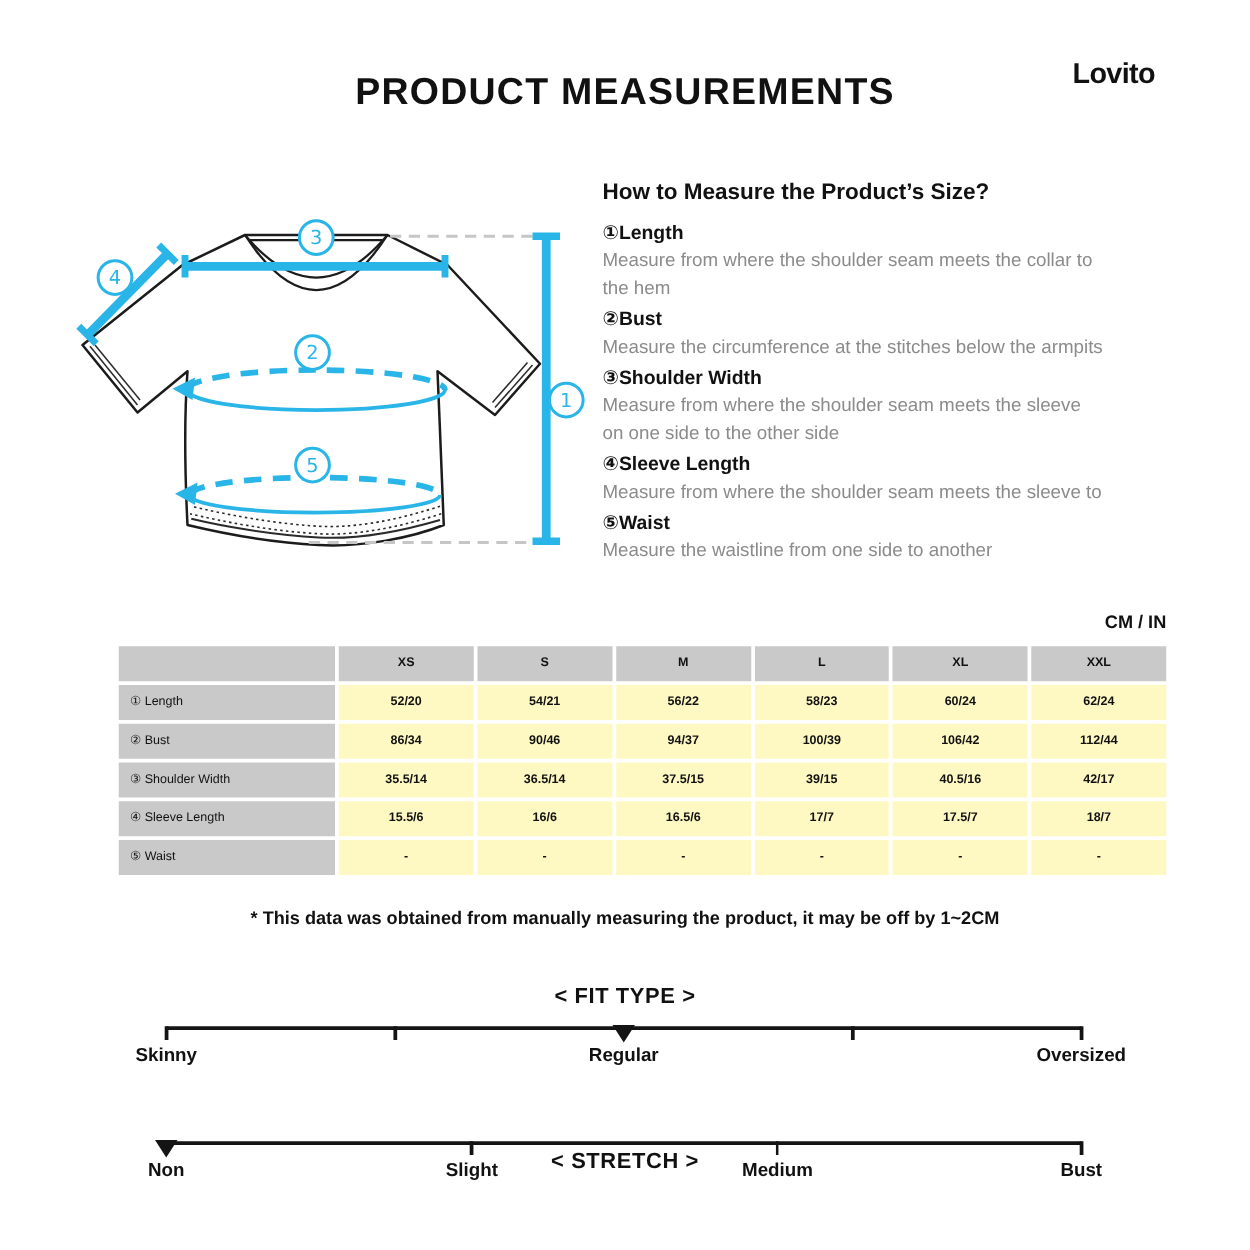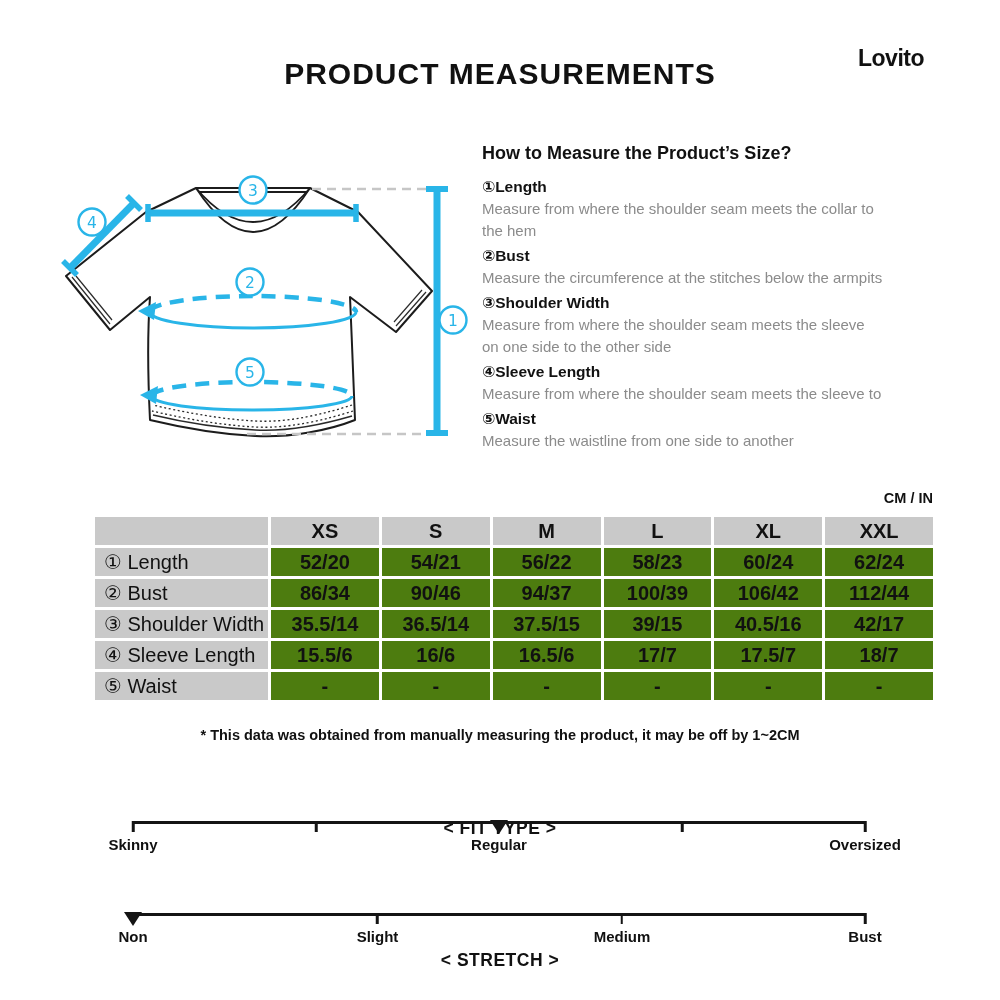--- a/index.html
+++ b/index.html
@@ -14,31 +14,31 @@
 
   .howto{position:absolute;left:482px;top:131px;width:458px;}
   .howto h2{margin:12px 0 11px 0;font-size:18px;font-weight:700;}
   .ht-item{margin:0 0 2px 0;}
   .ht-label{font-size:15.5px;font-weight:700;line-height:23px;}
   .ht-line{font-size:15px;line-height:22px;color:#8b8b8b;}
 
   .unit-label{position:absolute;top:490px;right:67px;font-size:14.5px;font-weight:700;}
 
   .size-table{position:absolute;left:95px;top:517px;width:838px;display:grid;
-    grid-template-columns:173px repeat(6,1fr);gap:3px;font-size:20px;}
+    grid-template-columns:173px repeat(6,1fr);gap:3px;font-size:10px;}
   .size-table>div{height:28px;line-height:28px;}
   .th{background:#c9c9c9;text-align:center;font-weight:700;}
   .rowlabel{background:#c9c9c9;padding-left:9px;font-weight:400;}
-  .td{background:#4d7c0f;text-align:center;font-weight:700;}
+  .td{background:#fef9c3;text-align:center;font-weight:700;}
 
   .disclaimer{position:absolute;top:727px;left:0;width:1000px;text-align:center;
     font-size:14.5px;font-weight:700;}
 
   .scale-title{position:absolute;left:0;width:1000px;text-align:center;
-    font-size:17.5px;font-weight:800;letter-spacing:0.5px;margin-top:32px;}
+    font-size:17.5px;font-weight:800;letter-spacing:0.5px;}
   .scale-title.fit{top:786px;}
   .scale-title.stretch{top:918px;}
 
   .scale{position:absolute;left:133px;width:732px;height:48px;}
   .scale.fit{top:821px;}
   .scale.stretch{top:913px;}
   .track{position:relative;width:100%;height:3px;background:#141414;}
   .tick{position:absolute;top:0;width:2.5px;height:11px;background:#141414;transform:translateX(-50%);}
   .marker{position:absolute;top:-1px;width:0;height:0;transform:translateX(-50%);
     border-left:9px solid transparent;border-right:9px solid transparent;border-top:14px solid #141414;}

